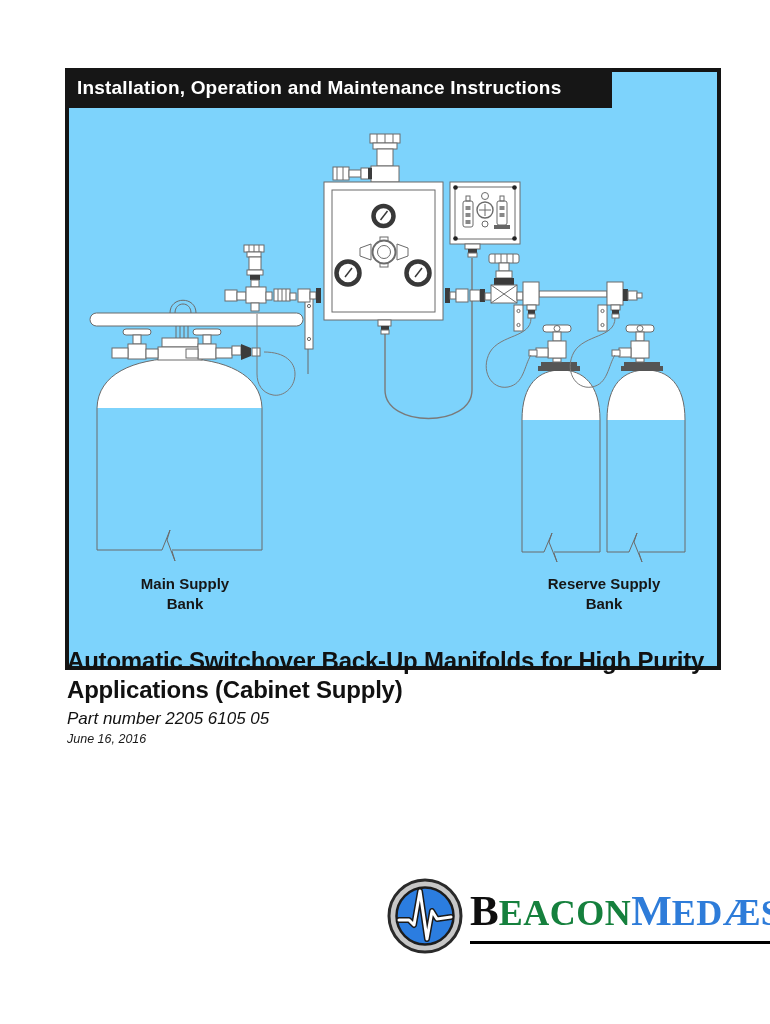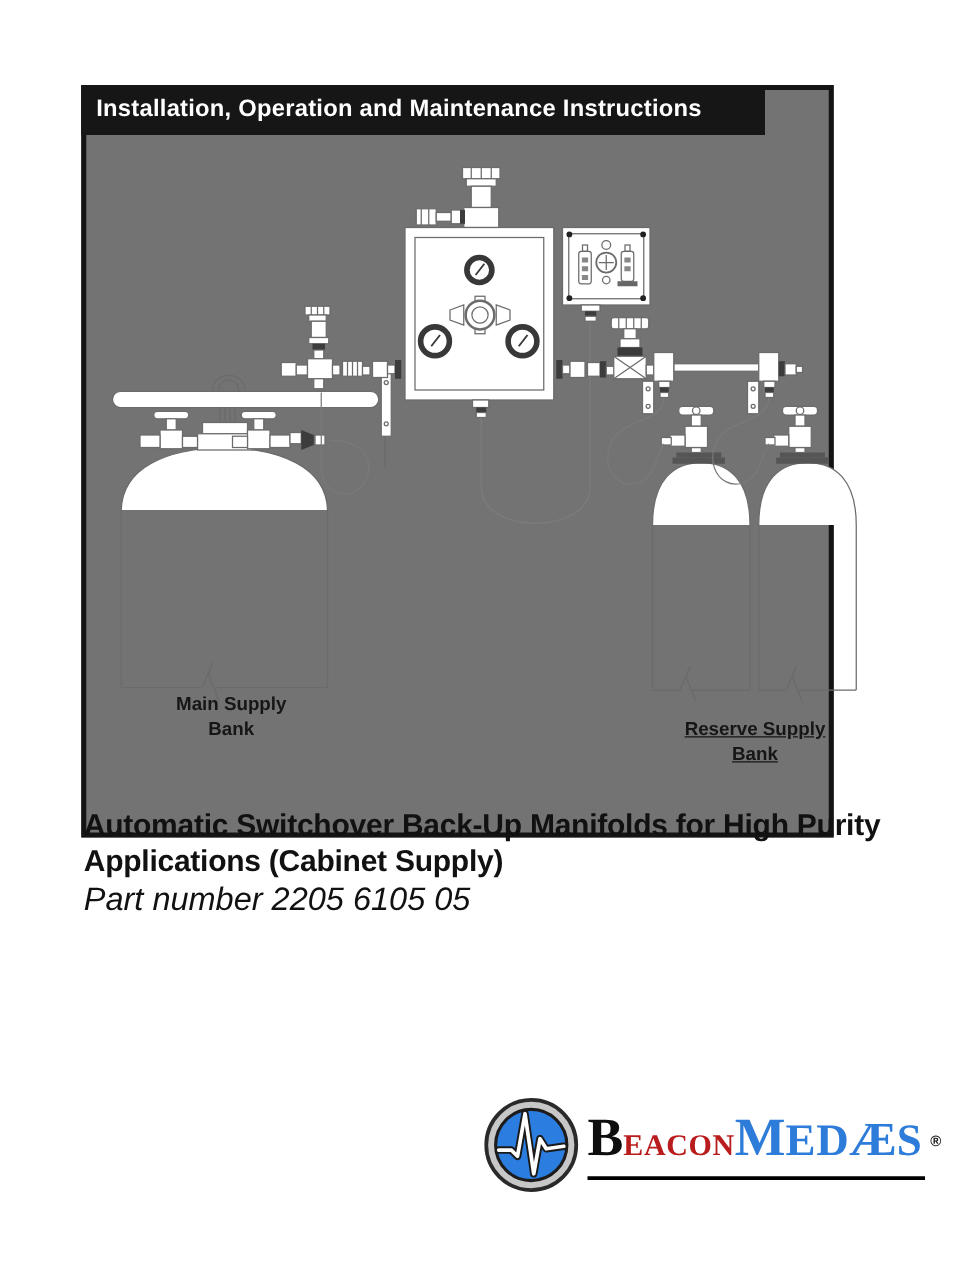--- a/index.html
+++ b/index.html
@@ -8,49 +8,49 @@
     --logo-circle-blue:#2b7de0;
     --line-art-gray:#6b6b6b;
   }
   *{box-sizing:border-box;}
   html,body{margin:0;padding:0;}
   body{
     width:770px;height:1024px;background:#ffffff;position:relative;
     font-family:"Liberation Sans", sans-serif;color:#1a1a1a;overflow:hidden;
   }
   .diagram-box{
-    position:absolute;left:65px;top:68px;width:602px;height:602px;
-    border:4px solid #141414;background:#737373;
+    position:absolute;left:65px;top:68px;width:656px;height:602px;
+    border:4px solid #141414;background:#7dd3fc;
   }
   .banner{
     position:absolute;left:-4px;top:-4px;width:547px;height:40px;
     background:var(--banner-bg);color:#fff;font-weight:bold;font-size:19px;
     line-height:40px;padding-left:12px;letter-spacing:.2px;white-space:nowrap;
   }
   .diagram-svg{position:absolute;left:-4px;top:-4px;width:647px;height:606px;}
   .bank-label{
     position:absolute;font-weight:bold;font-size:15px;line-height:20px;
     text-align:center;color:#161616;
   }
-  .bank-label.main{left:34px;top:482px;width:164px;}
-  .bank-label.reserve{left:443px;top:502px;width:184px;text-decoration:underline;}
+  .bank-label.main{left:34px;top:502px;width:164px;}
+  .bank-label.reserve{left:443px;top:502px;width:184px;}
   .title-block{position:absolute;left:67px;top:646px;width:660px;}
   .doc-title{font-weight:bold;font-size:24px;line-height:29px;letter-spacing:-0.2px;color:#111;}
-  .part-number{font-style:italic;font-size:26px;line-height:24px;margin-top:3px;color:#111;}
+  .part-number{font-style:italic;font-size:17px;line-height:24px;margin-top:3px;color:#111;}
   .revision{font-style:italic;font-weight:bold;font-size:11px;line-height:15px;margin-top:2px;}
   .doc-date{font-style:italic;font-size:12.5px;line-height:16px;}
   .logo{position:absolute;left:386px;top:874px;width:340px;height:84px;}
   .logo-circle{position:absolute;left:0;top:3px;}
   .wordmark{
     position:absolute;left:84px;top:8px;font-family:"Liberation Serif", serif;
     font-weight:bold;white-space:nowrap;border-bottom:3px solid #000;
     padding:0 2px 1px 0;line-height:58px;height:62px;
   }
   .wordmark .big-black{font-size:43px;color:#0e0e0e;}
-  .wordmark .sc-black{font-size:24px;color:#b91c1c;letter-spacing:.5px;}
+  .wordmark .sc-black{font-size:36px;color:#15803d;letter-spacing:.5px;}
   .wordmark .big-blue{font-size:43px;color:var(--logo-blue);}
   .wordmark .sc-blue{font-size:36px;color:var(--logo-blue);letter-spacing:.5px;}
   .wordmark .lig-blue{font-size:38px;color:var(--logo-blue);}
   .registered{position:absolute;right:-13px;top:2px;font-size:12px;color:#111;font-family:"Liberation Sans",sans-serif;}
 </style>
 </head>
 <body>
 
 <div class="diagram-box">
   <div class="banner">Installation, Operation and Maintenance Instructions</div>
@@ -295,20 +295,21 @@
     <div>Bank</div>
   </div>
 </div>
 
 <div class="title-block">
   <div class="doc-title">
     <div>Automatic Switchover Back-Up Manifolds for High Purity</div>
     <div>Applications (Cabinet Supply)</div>
   </div>
   <div class="part-number">Part number 2205 6105 05</div>
+  <div class="doc-date">June 16, 2016</div>
 </div>
 
 <div class="logo">
   <svg class="logo-circle" width="78" height="78" viewBox="0 0 78 78">
     <circle cx="39" cy="39" r="36" fill="#c7c7c7" stroke="#2a2a2a" stroke-width="3"></circle>
     <circle cx="39" cy="39" r="28.5" fill="#2b7de0" stroke="#1c1c1c" stroke-width="2.5"></circle>
     <polyline points="13,43 23,43 28,48 34,14 41,62 46,34 51,42 65,40" fill="none" stroke="#1a1a1a" stroke-width="6" stroke-linejoin="round" stroke-linecap="round"></polyline>
     <polyline points="13,43 23,43 28,48 34,14 41,62 46,34 51,42 65,40" fill="none" stroke="#ffffff" stroke-width="3" stroke-linejoin="round" stroke-linecap="round"></polyline>
   </svg>
   <div class="wordmark">

